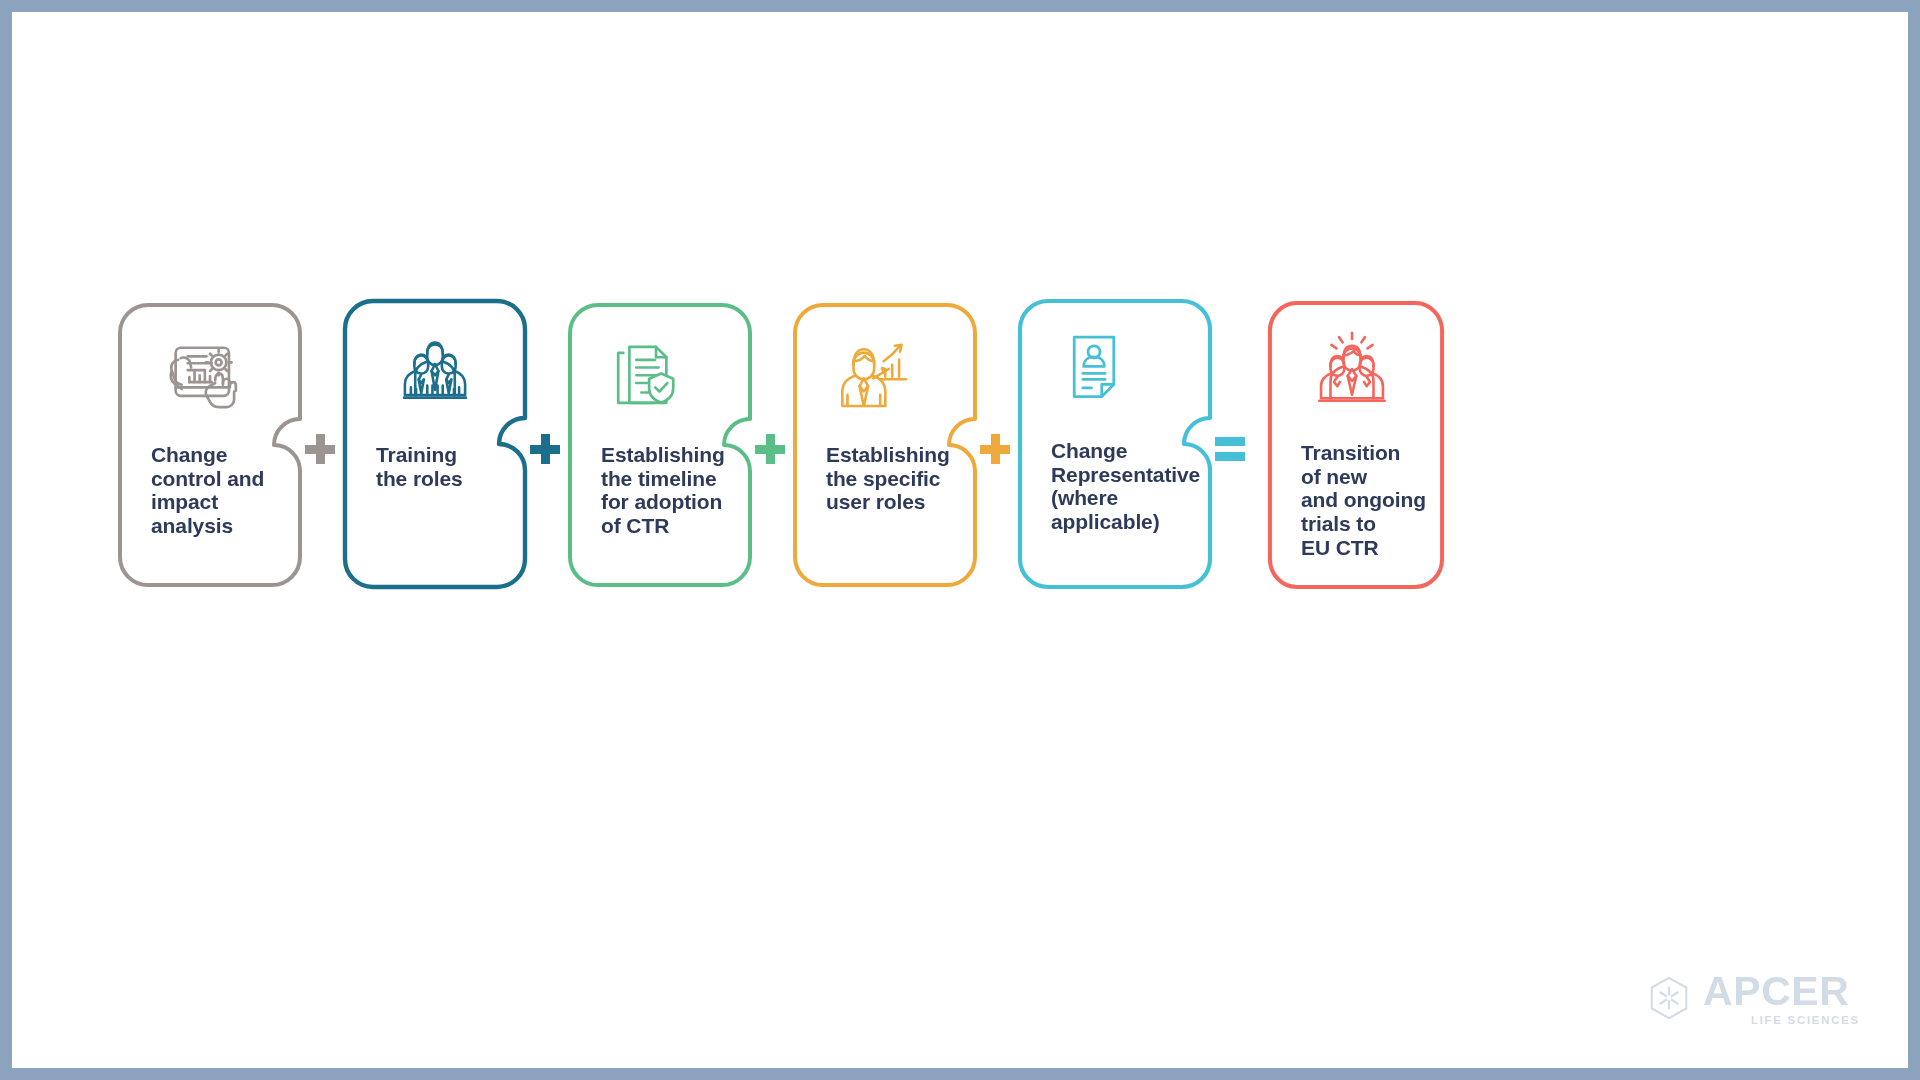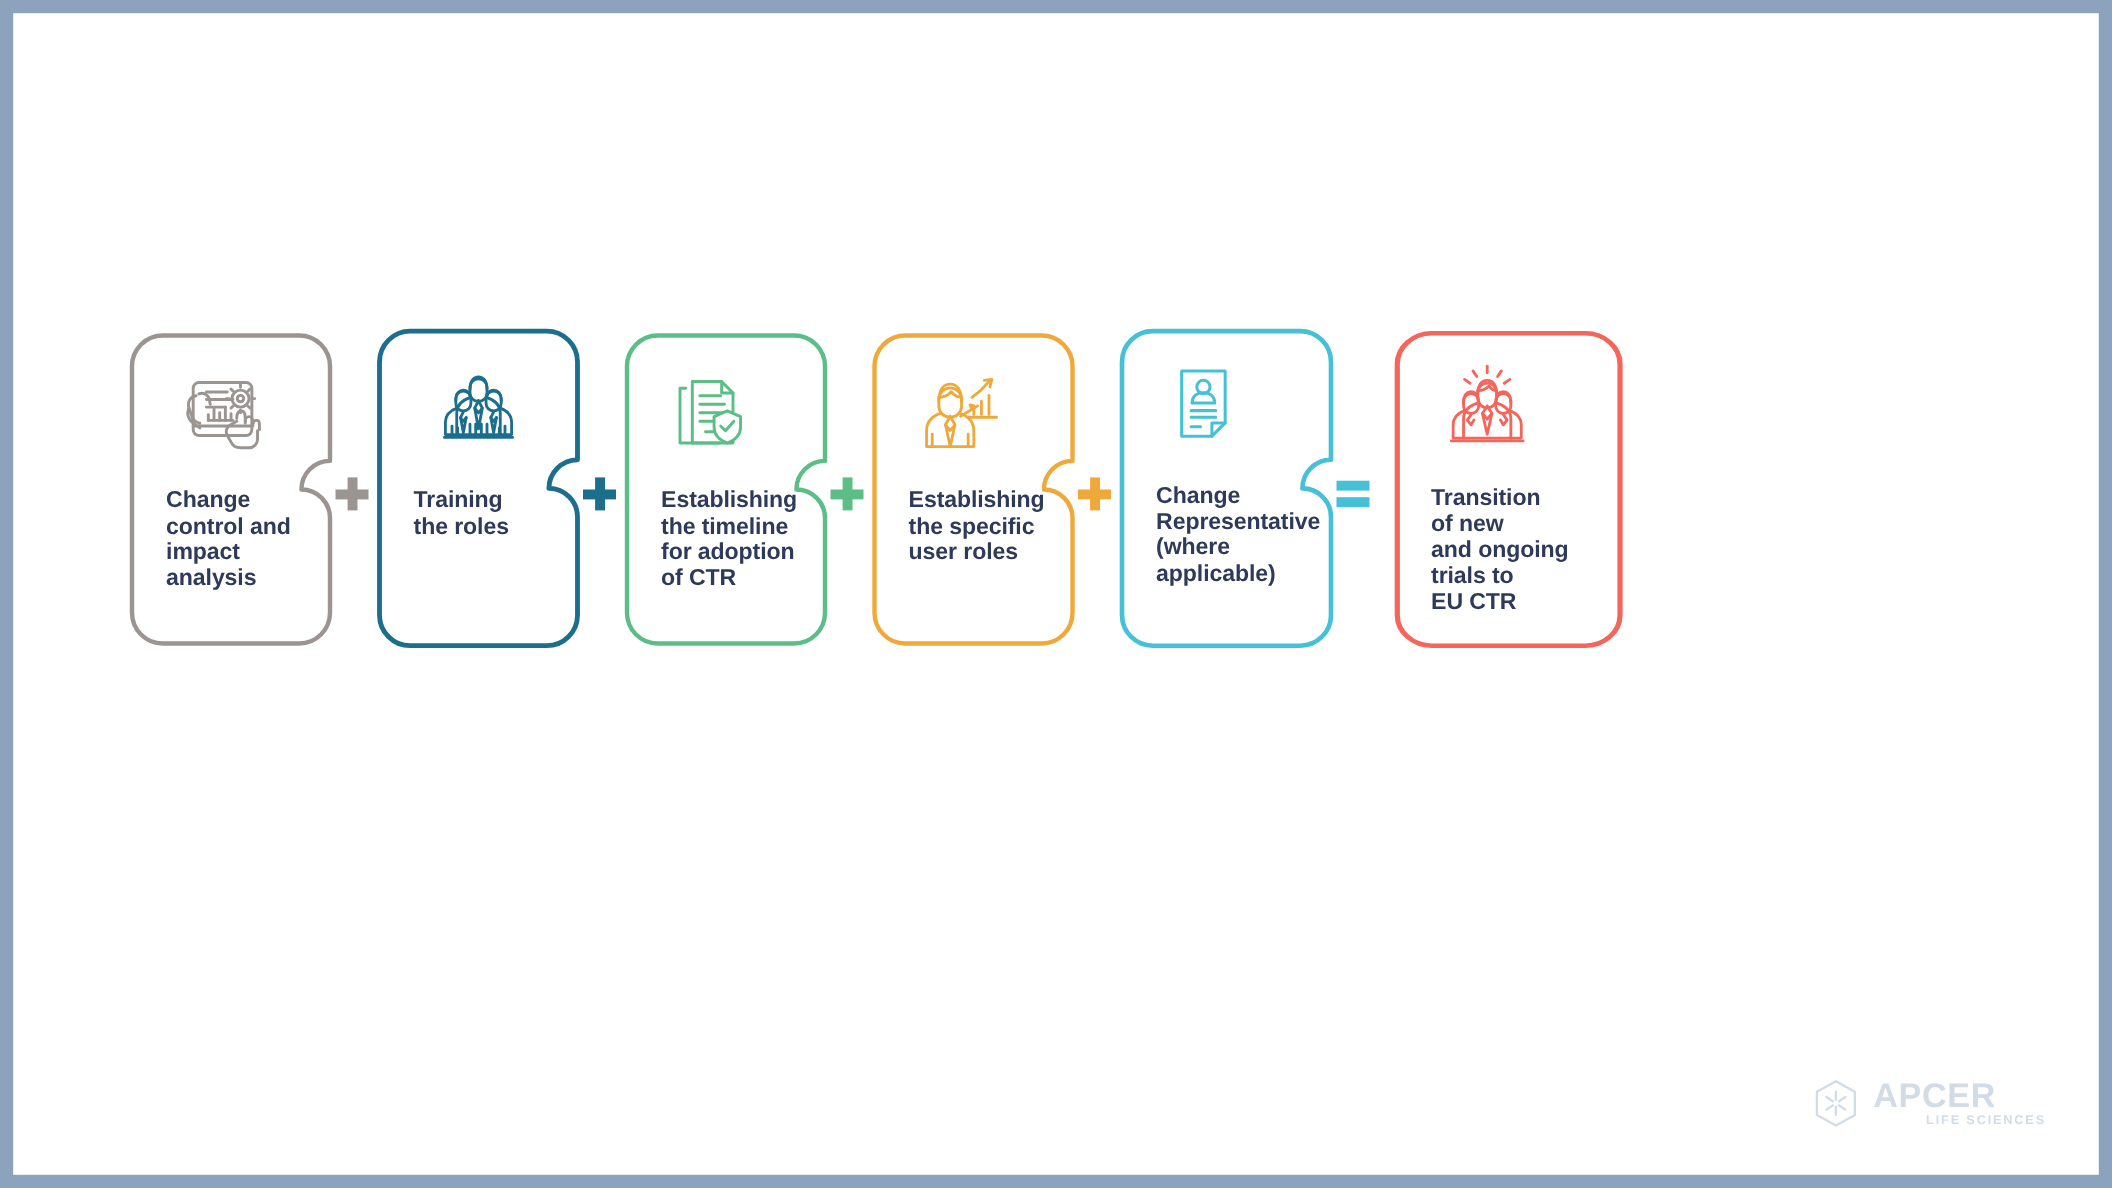--- a/index.html
+++ b/index.html
@@ -88,21 +88,21 @@
     position: absolute;
     right: 48px;
     bottom: 42px;
     display: flex;
     align-items: center;
     gap: 11px;
   }
   #logo .hex { width: 46px; height: 46px; display: block; }
   #logo .wordmark { display: flex; flex-direction: column; line-height: 1; }
   #logo .brand {
-    font-size: 31px;
+    font-size: 41px;
     font-weight: bold;
     color: #d2dce7;
     letter-spacing: 0.6px;
   }
   #logo .tagline {
     font-size: 11.5px;
     font-weight: bold;
     color: #d2dce7;
     letter-spacing: 1.7px;
     margin-top: 3px;
@@ -264,21 +264,21 @@
 Representative
 (where
 applicable)</div>
       </div>
     </div>
 
     <div class="connector" style="left:1199px; top:418px; width:38px; height:38px; color:#45c0d6;">
       <span class="eq-sym"></span>
     </div>
 
-    <div class="card" style="left:1256px; top:289px; width:207px; height:288px;">
+    <div class="card" style="left:1256px; top:289px; width:176px; height:288px;">
       <svg class="card-svg" viewBox="0 0 184 288" preserveAspectRatio="none">
         <path d="M 30 2 H 154 A 28 28 0 0 1 182 30 V 258 A 28 28 0 0 1 154 286 H 30 A 28 28 0 0 1 2 258 V 30 A 28 28 0 0 1 30 2 Z" fill="none" stroke="#f4655c" stroke-width="4.2" stroke-linejoin="round"></path>
       </svg>
       <div class="card-inner">
         <div class="icon-wrap" style="top:22px; left:38px;">
           <svg viewBox="0 0 100 100" fill="none" stroke="#f4655c" stroke-width="3" stroke-linecap="round" stroke-linejoin="round">
             <path d="M50 8 v7"></path>
             <path d="M35 13 l4 6 M65 13 l-4 6"></path>
             <path d="M26 22 l6 4 M74 22 l-6 4"></path>
             <path d="M40 36 a10 10 0 0 1 20 0 v6 a10 10 0 0 1 -20 0 Z"></path>

